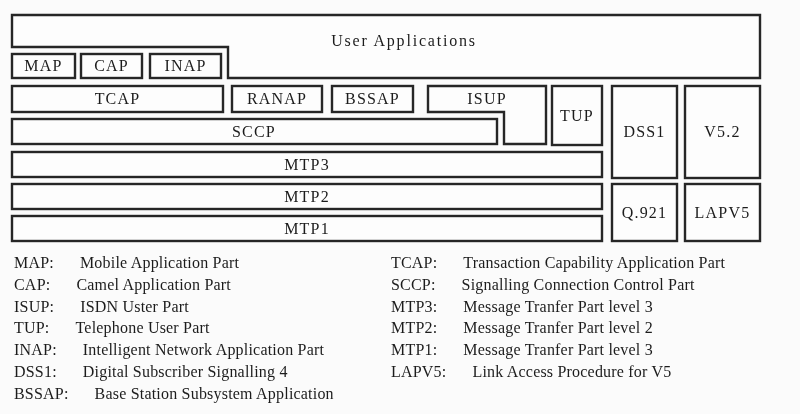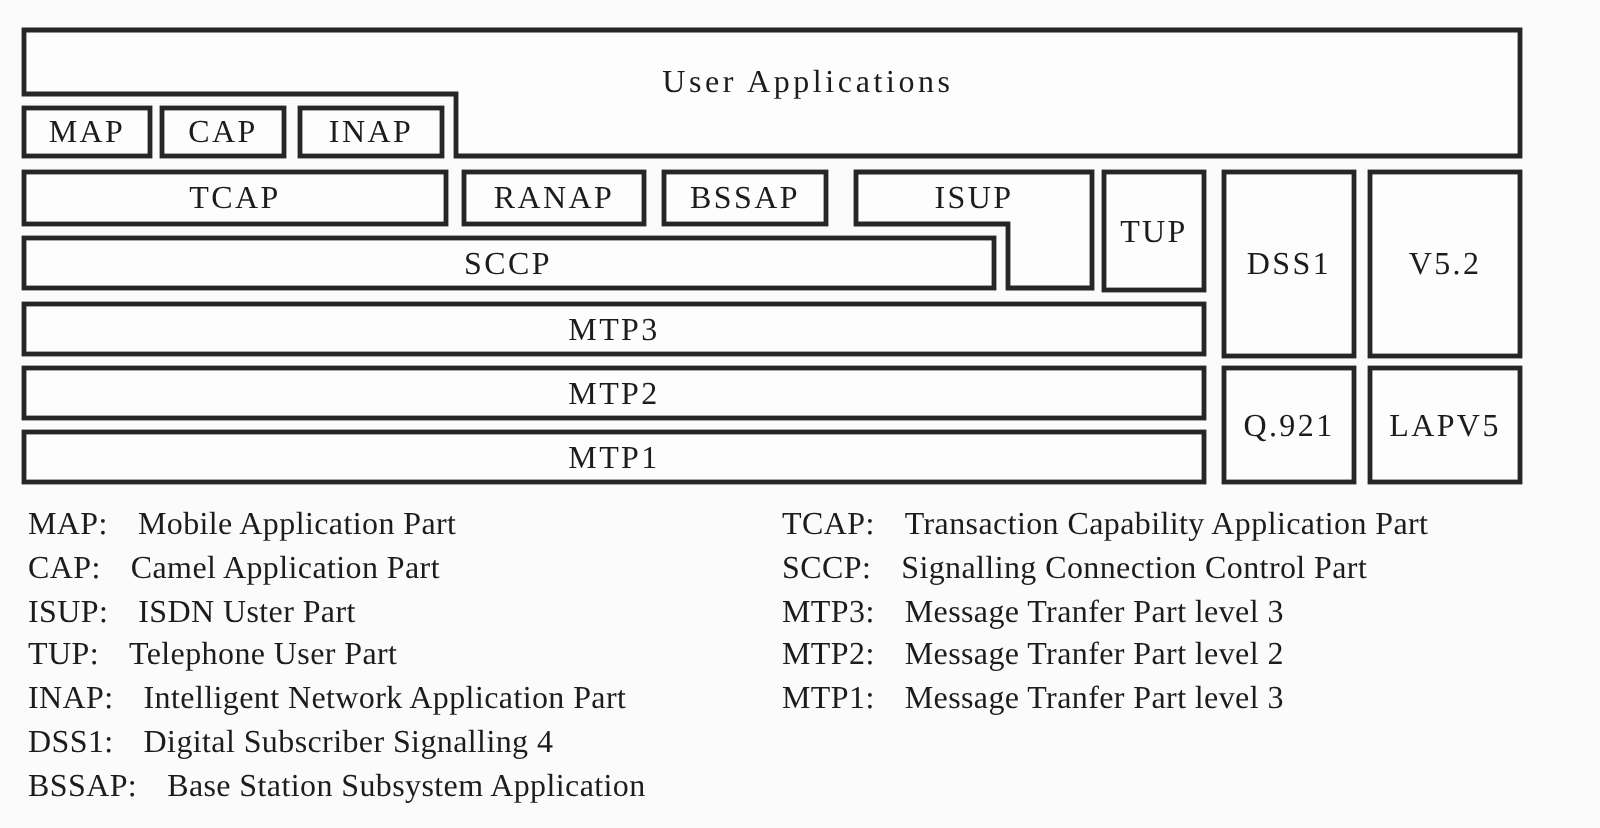--- a/index.html
+++ b/index.html
@@ -40,21 +40,21 @@
     width: 800px;
     font-size: 16px;
     line-height: 21.8px;
     letter-spacing: 0.2px;
     white-space: nowrap;
   }
   .legend-col { position: absolute; top: 0; }
   .legend-col.left { left: 14px; }
   .legend-col.right { left: 391px; }
   .legend-row .abbr { }
-  .legend-row .def { margin-left: 15px; }
+  .legend-row .def { margin-left: 26px; }
 </style>
 </head>
 <body>
 
 <div class="stage">
 
   <svg class="diagram" width="800" height="250" viewBox="0 0 800 250">
 
     <polygon class="shape" points="12,15 760,15 760,78 228,78 228,47 12,47"></polygon>
     <text class="hdr" x="404" y="46">User Applications</text>
@@ -141,16 +141,19 @@
       </div>
       <div class="legend-row">
         <span class="abbr">MTP3:</span><span class="def">Message Tranfer Part level 3</span>
       </div>
       <div class="legend-row">
         <span class="abbr">MTP2:</span><span class="def">Message Tranfer Part level 2</span>
       </div>
       <div class="legend-row">
         <span class="abbr">MTP1:</span><span class="def">Message Tranfer Part level 3</span>
       </div>
+      <div class="legend-row">
+        <span class="abbr">LAPV5:</span><span class="def">Link Access Procedure for V5</span>
+      </div>
     </div>
   </div>
 
 </div>
 
 </body></html>

